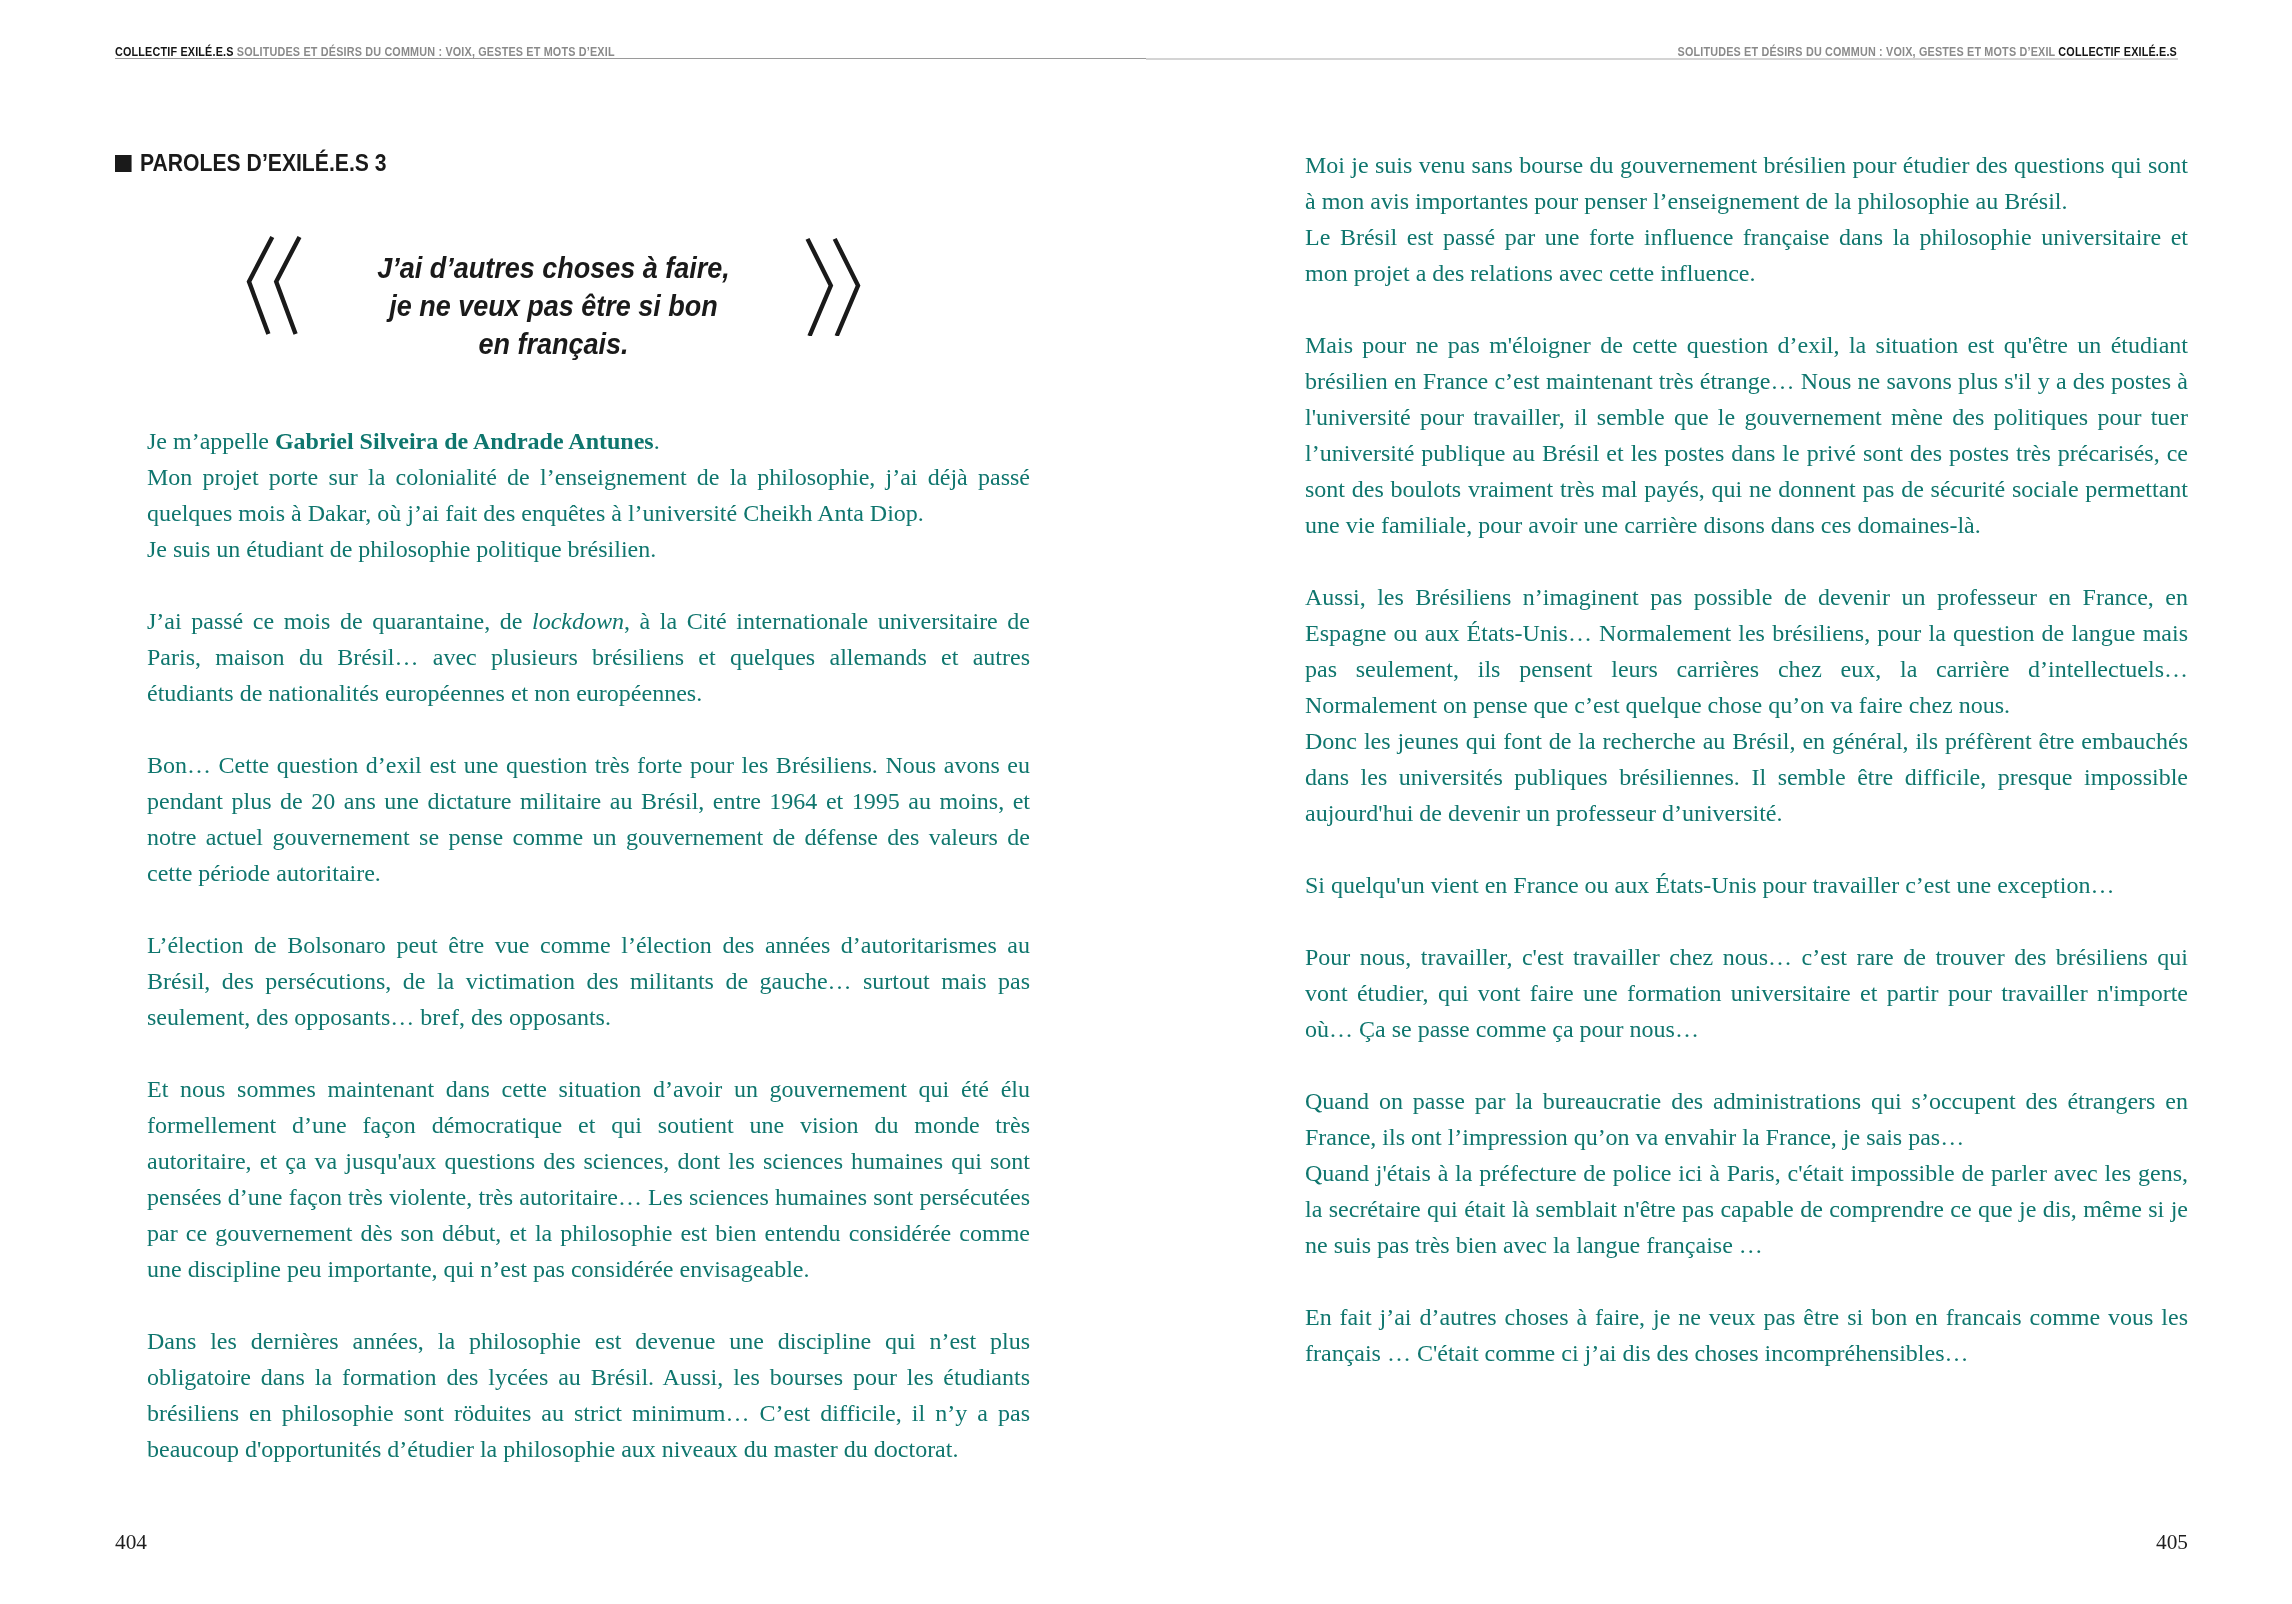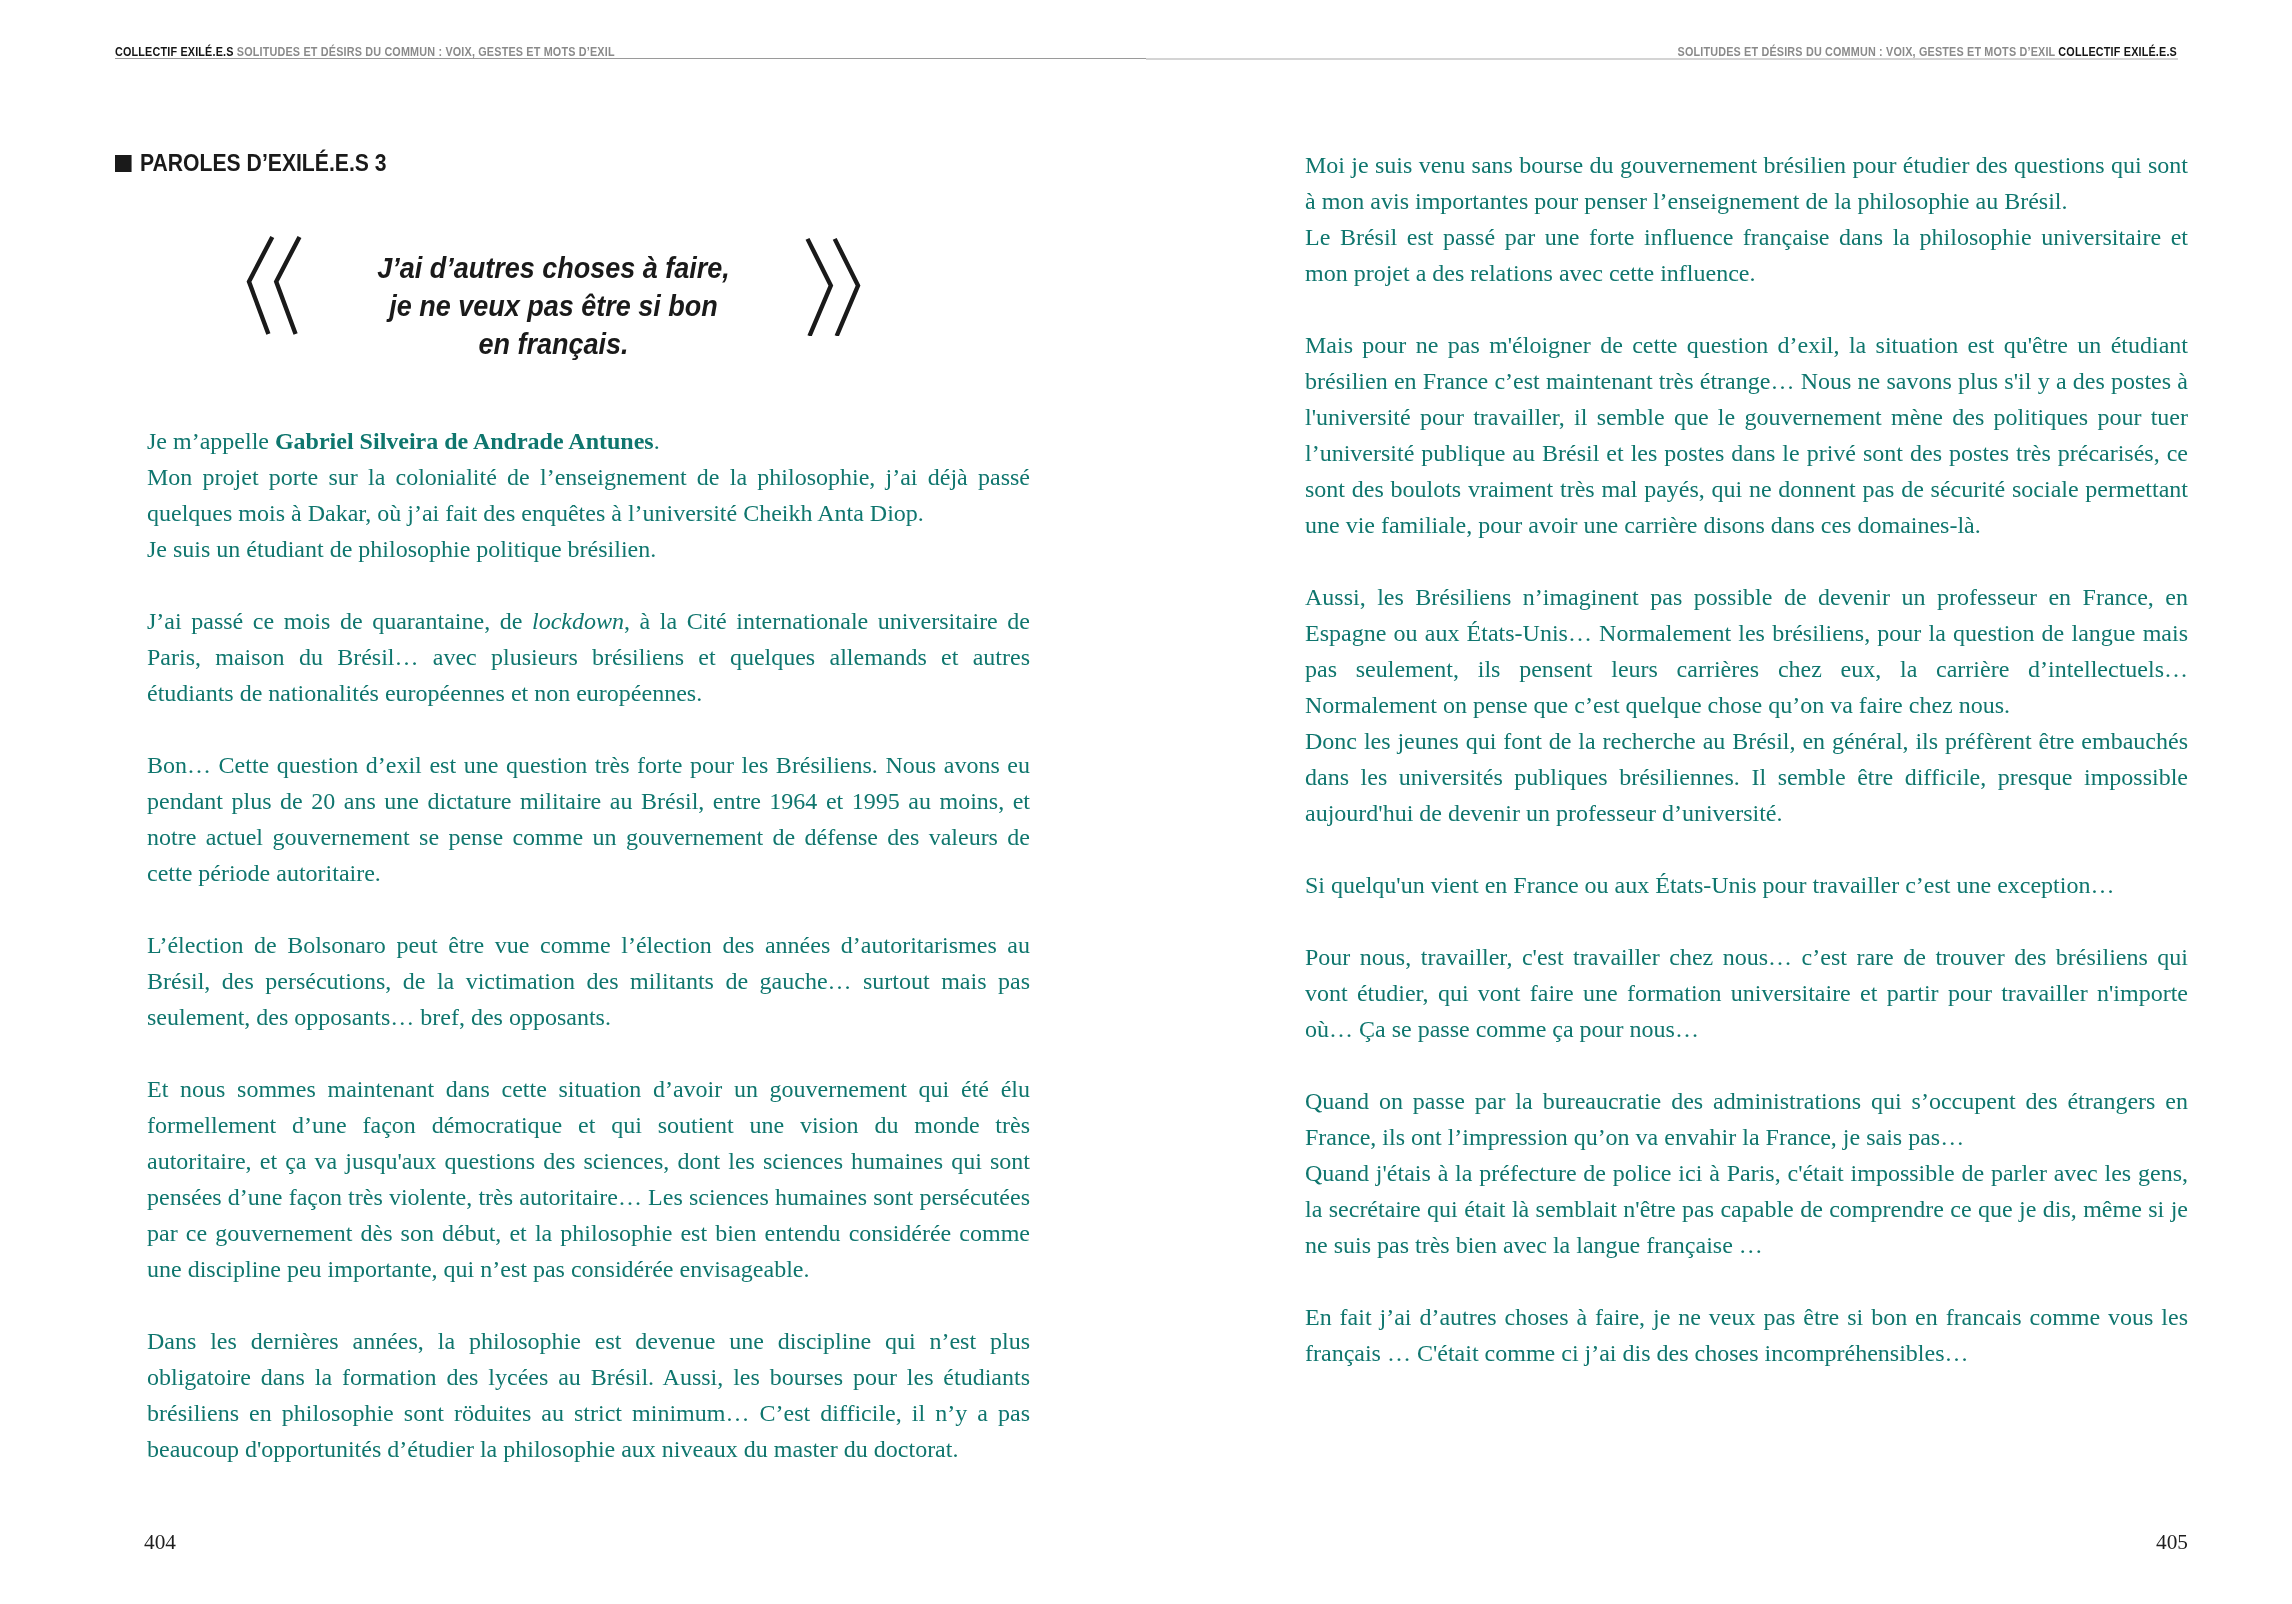--- a/index.html
+++ b/index.html
@@ -44,21 +44,21 @@
     position: absolute; width: 883px; font-size: 24px; line-height: 36px;
     text-align: justify; color: #0f766e;
   }
   .column.left { left: 115px; top: 423px; margin-left: 32px; }
   .column.right { left: 1305px; top: 147px; }
   .column p { margin: 0 0 36px 0; }
   .column p .line { display: block; }
   .page-number {
     position: absolute; top: 1530px; font-size: 21.3px; color: #1e1e1e;
   }
-  .page-number.left { left: 115px; margin-left: 29px; }
+  .page-number.left { left: 115px; }
   .page-number.right { right: 104px; }
 </style>
 </head>
 <body>
 
 <div class="running-head left">
   <span class="rh-strong">COLLECTIF EXILÉ.E.S</span>
   <span class="rh-muted">SOLITUDES ET DÉSIRS DU COMMUN : VOIX, GESTES ET MOTS D’EXIL</span>
 </div>
 <div class="running-head right">

